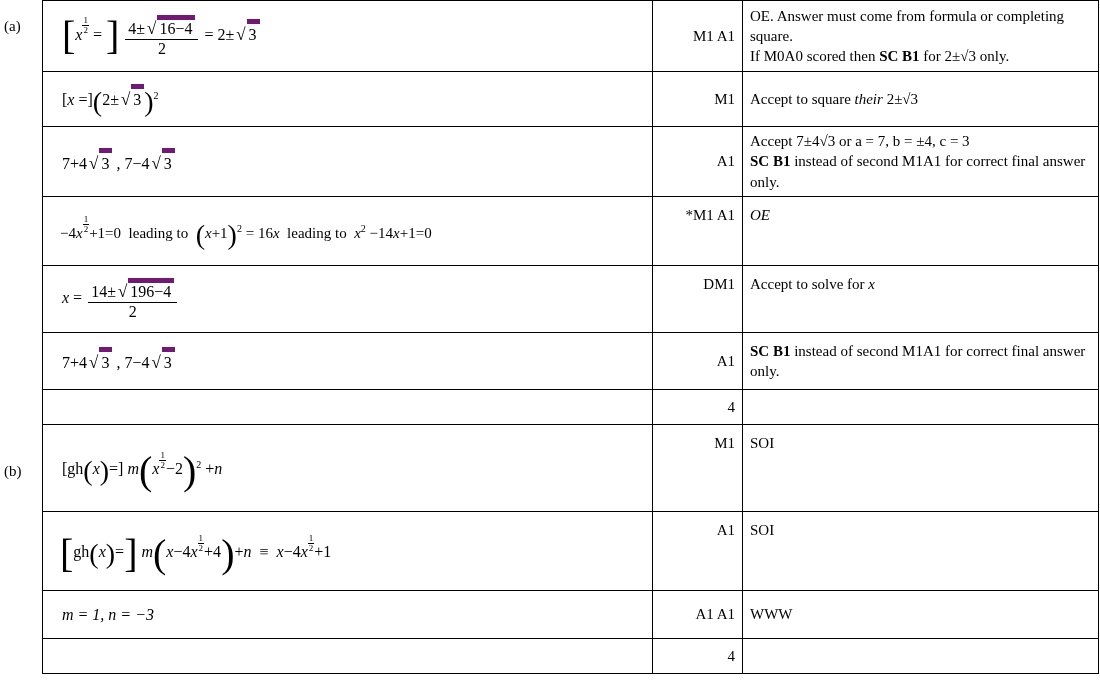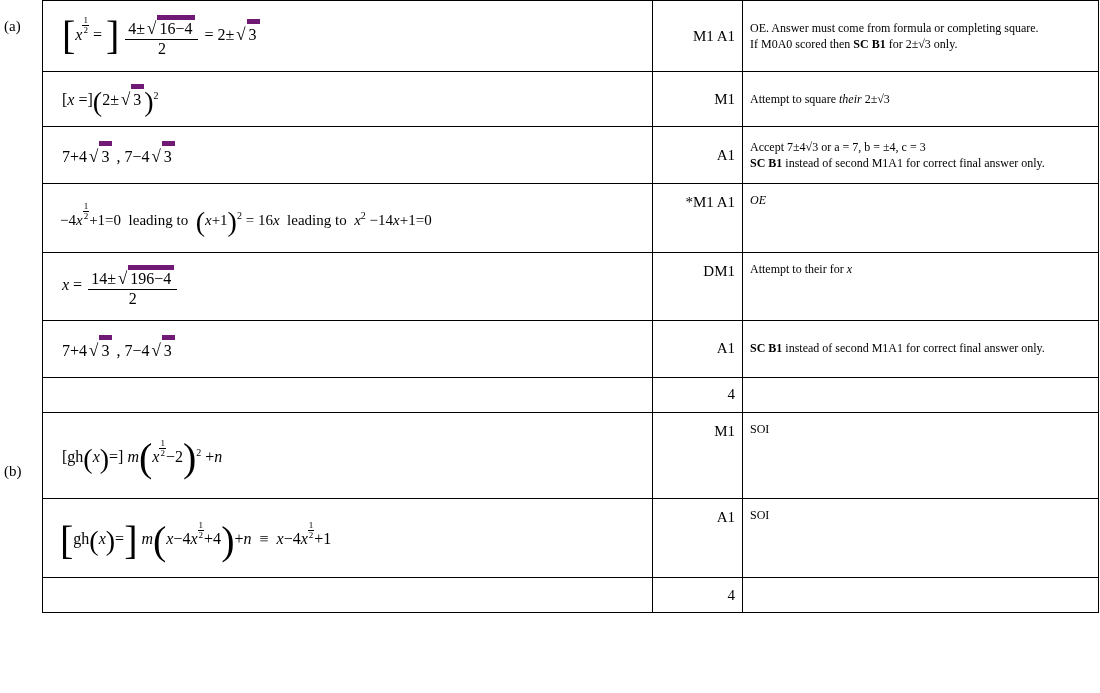--- a/index.html
+++ b/index.html
@@ -108,21 +108,21 @@
     font-family: "Liberation Serif", serif;
   }
   .hugebr {
     display: inline-block;
     font-size: 40px;
     vertical-align: middle;
     line-height: 0.7;
     font-weight: 300;
   }
   .exp { font-size: 10px; vertical-align: super; }
-  .notes-text { font-size: 12px; }
+  .notes-text { font-size: 15px; }
   .bold { font-weight: bold; }
   .empty-work { height: 26px; }
 </style>
 </head>
 <body>
 
 <div class="sheet">
 
   <div class="part-label" style="top: 18px;">(a)</div>
   <div class="part-label" style="top: 463px;">(b)</div>
@@ -157,21 +157,21 @@
 
       <tr>
         <td class="col-work">
           <div class="math" style="padding:8px 0 8px 12px;">
             [<span class="it">x</span>&nbsp;=]<span class="bigbr">(</span>2±<span class="sqrt"><span class="radsym">√</span><span class="radicand">3</span></span><span class="bigbr">)</span><span class="exp">2</span>
           </div>
         </td>
         <td class="col-marks">M1</td>
         <td class="col-notes">
           <div class="notes-text">
-            <span>Attempt to square </span><span class="it">their</span><span> 2±√3</span>
+            <span>Accept to square </span><span class="it">their</span><span> 2±√3</span>
           </div>
         </td>
       </tr>
 
       <tr>
         <td class="col-work">
           <div class="math" style="padding:10px 0 10px 12px;">
             7+4<span class="sqrt"><span class="radsym">√</span><span class="radicand">3</span></span> , 7−4<span class="sqrt"><span class="radsym">√</span><span class="radicand">3</span></span>
           </div>
         </td>
@@ -205,21 +205,21 @@
             <span class="it">x</span> =
             <span class="frac">
               <span class="num">14±<span class="sqrt"><span class="radsym">√</span><span class="radicand">196−4</span></span></span>
               <span class="den">2</span>
             </span>
           </div>
         </td>
         <td class="col-marks" style="vertical-align:top; padding-top:8px;margin-top:40px;">DM1</td>
         <td class="col-notes" style="vertical-align:top; padding-top:8px;">
           <div class="notes-text">
-            <span>Attempt to their for </span><span class="it">x</span>
+            <span>Accept to solve for </span><span class="it">x</span>
           </div>
         </td>
       </tr>
 
       <tr>
         <td class="col-work">
           <div class="math" style="padding:10px 0 10px 12px;">
             7+4<span class="sqrt"><span class="radsym">√</span><span class="radicand">3</span></span> , 7−4<span class="sqrt"><span class="radsym">√</span><span class="radicand">3</span></span>
           </div>
         </td>
@@ -254,20 +254,29 @@
           <div class="math" style="padding:18px 0 18px 10px;">
             <span class="hugebr">[</span>gh<span class="bigbr">(</span><span class="it">x</span><span class="bigbr">)</span>=<span class="hugebr">]</span>&nbsp;<span class="it">m</span><span class="hugebr">(</span><span class="it">x</span>−4<span class="it">x</span><sup class="sfrac"><span class="n">1</span><span class="d">2</span></sup>+4<span class="hugebr">)</span>+<span class="it">n</span>&nbsp; ≡&nbsp; <span class="it">x</span>−4<span class="it">x</span><sup class="sfrac"><span class="n">1</span><span class="d">2</span></sup>+1
           </div>
         </td>
         <td class="col-marks" style="vertical-align:top; padding-top:8px;">A1</td>
         <td class="col-notes" style="vertical-align:top; padding-top:8px;">
           <div class="notes-text">SOI</div>
         </td>
       </tr>
 
+      <tr>
+        <td class="col-work">
+          <div class="math it" style="padding:9px 0 9px 12px;">m = 1, n = −3</div>
+        </td>
+        <td class="col-marks">A1 A1</td>
+        <td class="col-notes">
+          <div class="notes-text">WWW</div>
+        </td>
+      </tr>
 
       <tr>
         <td class="col-work empty-work"></td>
         <td class="col-marks">4</td>
         <td class="col-notes"></td>
       </tr>
 
     </tbody>
   </table>
 </div>

